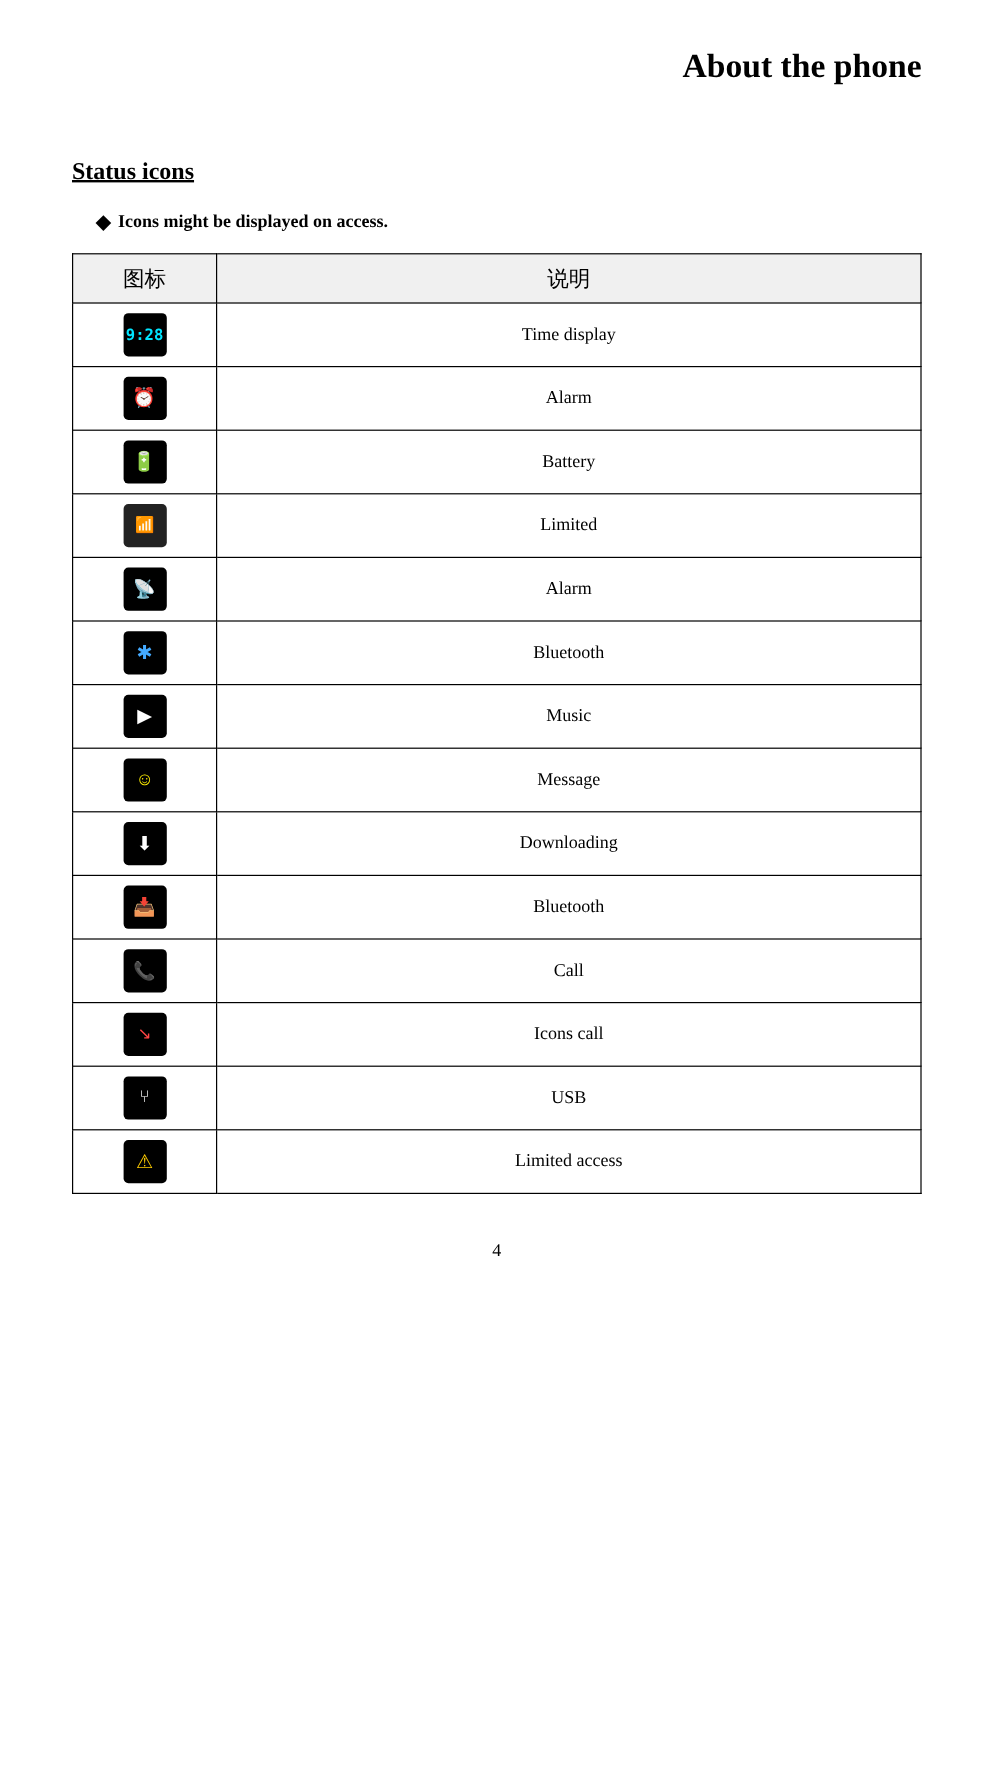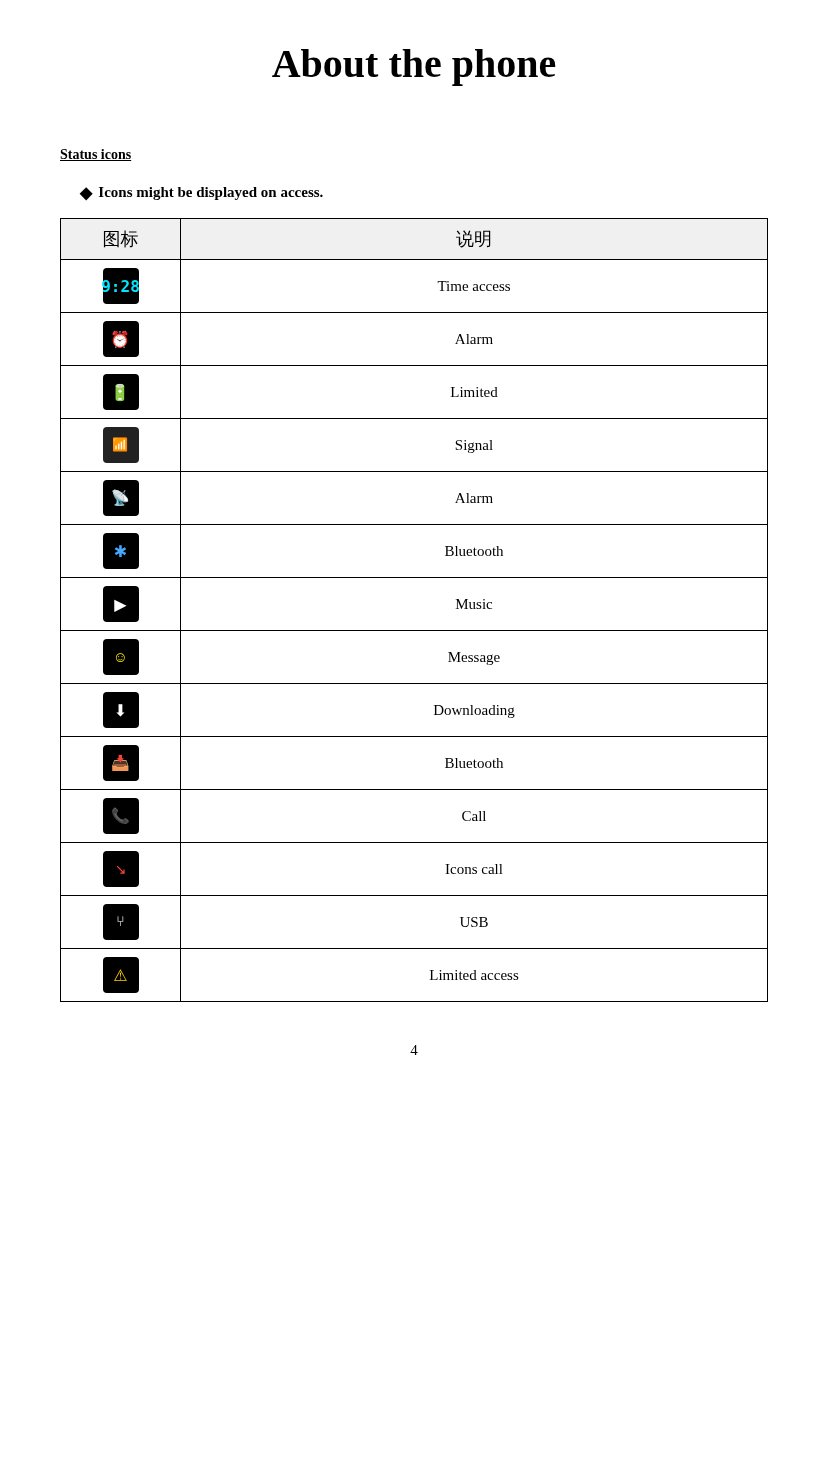--- a/index.html
+++ b/index.html
@@ -11,29 +11,29 @@
     body {
       background: #ffffff;
       font-family: "Times New Roman", Times, serif;
       width: 828px;
       min-height: 1473px;
       padding: 30px 60px 60px 60px;
       color: #000000;
     }
 
     .page-title {
-      text-align: center;
-      font-size: 40px;
+      text-align: right;
+      font-size: 28px;
       font-weight: bold;
       margin-bottom: 60px;
       padding-top: 10px;
     }
 
     .section-heading {
-      font-size: 14px;
+      font-size: 20px;
       font-weight: bold;
       text-decoration: underline;
       margin-bottom: 20px;
     }
 
     .bullet-note {
       font-size: 15px;
       font-weight: bold;
       margin-bottom: 16px;
       margin-left: 20px;
@@ -104,34 +104,34 @@
 
 <table class="status-table">
   <thead>
     <tr>
       <th class="icon-cell">图标</th>
       <th>说明</th>
     </tr>
   </thead>
   <tbody id="table-body">
   <tr>
-        <td class="icon-cell"><span class="icon-box" style="background:#000;color:#00e5ff;font-size:16px;font-weight:bold;font-family:monospace;display:inline-flex;align-items:center;justify-content:center;width:36px;height:36px;border-radius:4px;">9:28</span></td>
-        <td>Time access</td>
+        <td class="icon-cell"><span class="icon-box" style="background:#000;color:#00e5ff;font-size:13px;font-weight:bold;font-family:monospace;display:inline-flex;align-items:center;justify-content:center;width:36px;height:36px;border-radius:4px;">9:28</span></td>
+        <td>Time display</td>
       </tr>
       <tr>
         <td class="icon-cell"><span class="icon-box" style="background:#000;color:#fff;font-size:16px;display:inline-flex;align-items:center;justify-content:center;width:36px;height:36px;border-radius:4px;">⏰</span></td>
         <td>Alarm</td>
       </tr>
       <tr>
         <td class="icon-cell"><span class="icon-box" style="background:#000;color:#00cc00;font-size:16px;display:inline-flex;align-items:center;justify-content:center;width:36px;height:36px;border-radius:4px;">🔋</span></td>
-        <td>Limited</td>
+        <td>Battery</td>
       </tr>
       <tr>
         <td class="icon-cell"><span class="icon-box" style="background:#222;color:#6699ff;font-size:13px;display:inline-flex;align-items:center;justify-content:center;width:36px;height:36px;border-radius:4px;">📶</span></td>
-        <td>Signal</td>
+        <td>Limited</td>
       </tr>
       <tr>
         <td class="icon-cell"><span class="icon-box" style="background:#000;color:#fff;font-size:15px;display:inline-flex;align-items:center;justify-content:center;width:36px;height:36px;border-radius:4px;">📡</span></td>
         <td>Alarm</td>
       </tr>
       <tr>
         <td class="icon-cell"><span class="icon-box" style="background:#000;color:#44aaff;font-size:16px;display:inline-flex;align-items:center;justify-content:center;width:36px;height:36px;border-radius:4px;">✱</span></td>
         <td>Bluetooth</td>
       </tr>
       <tr>

